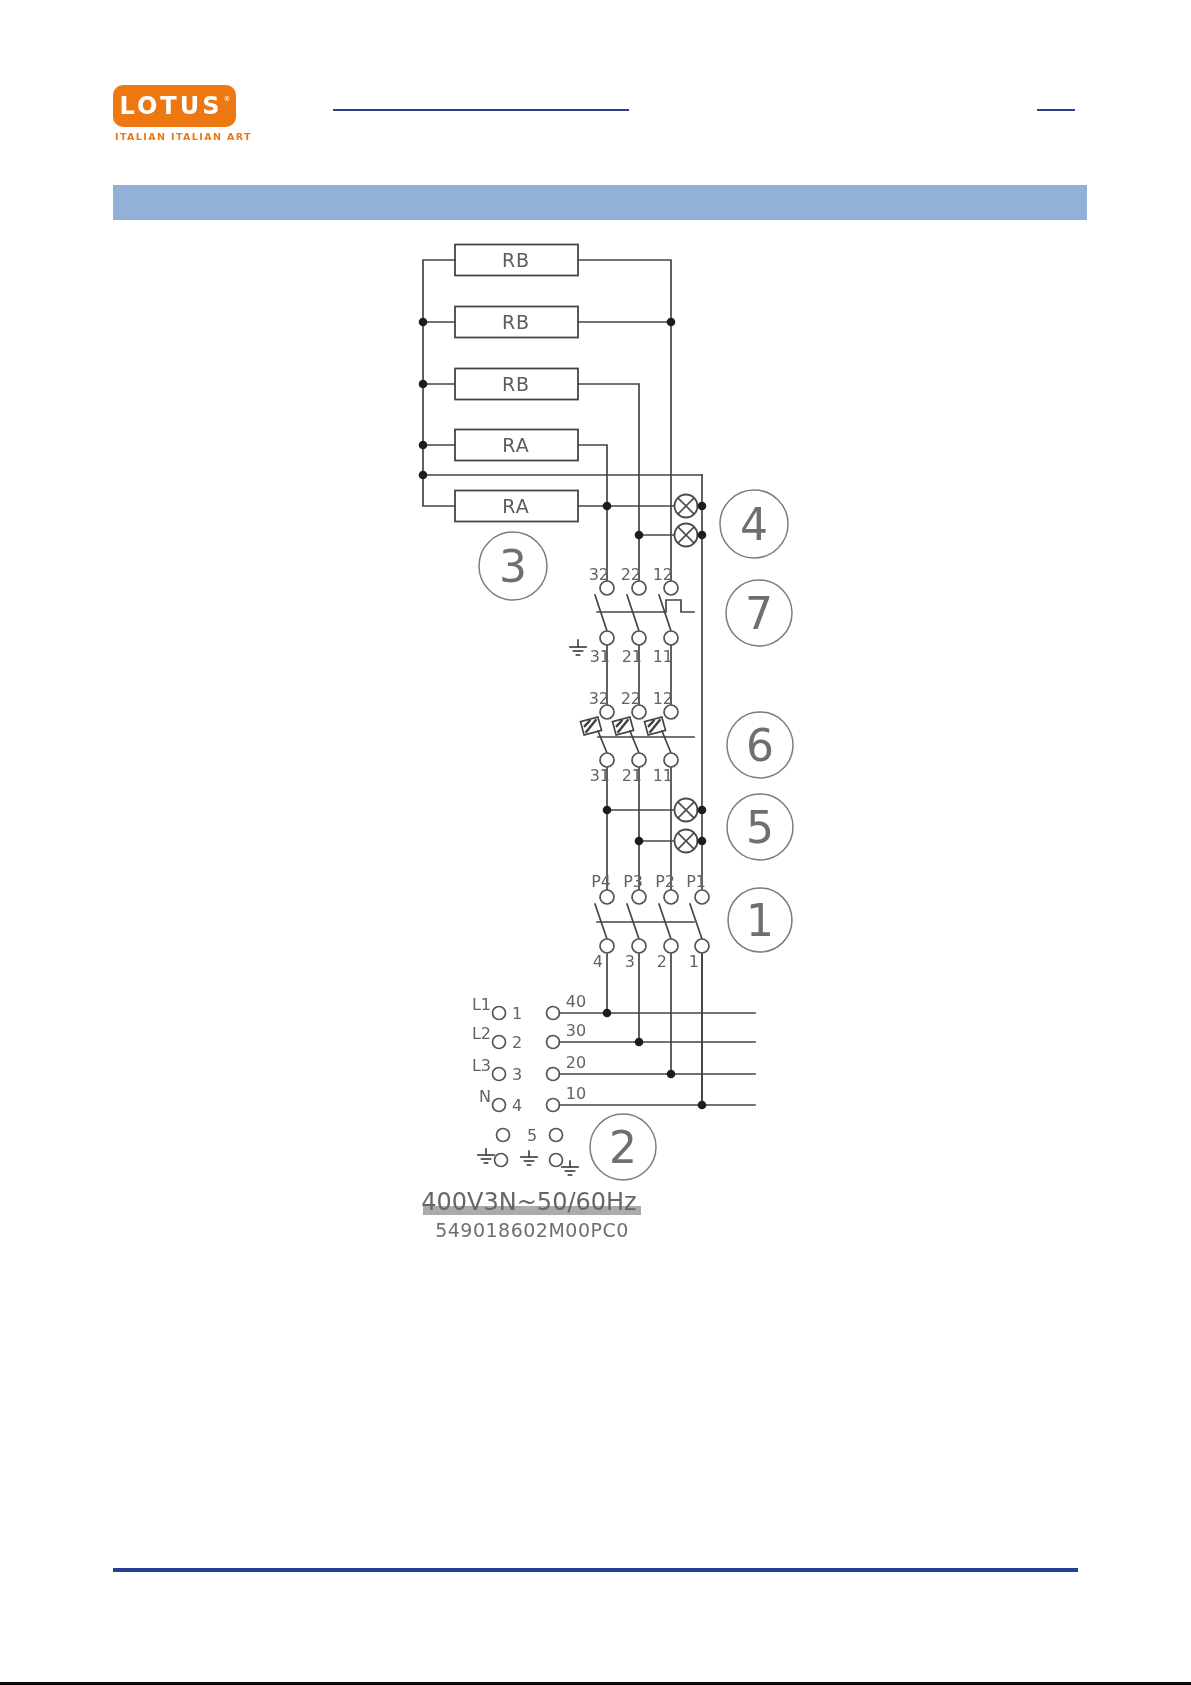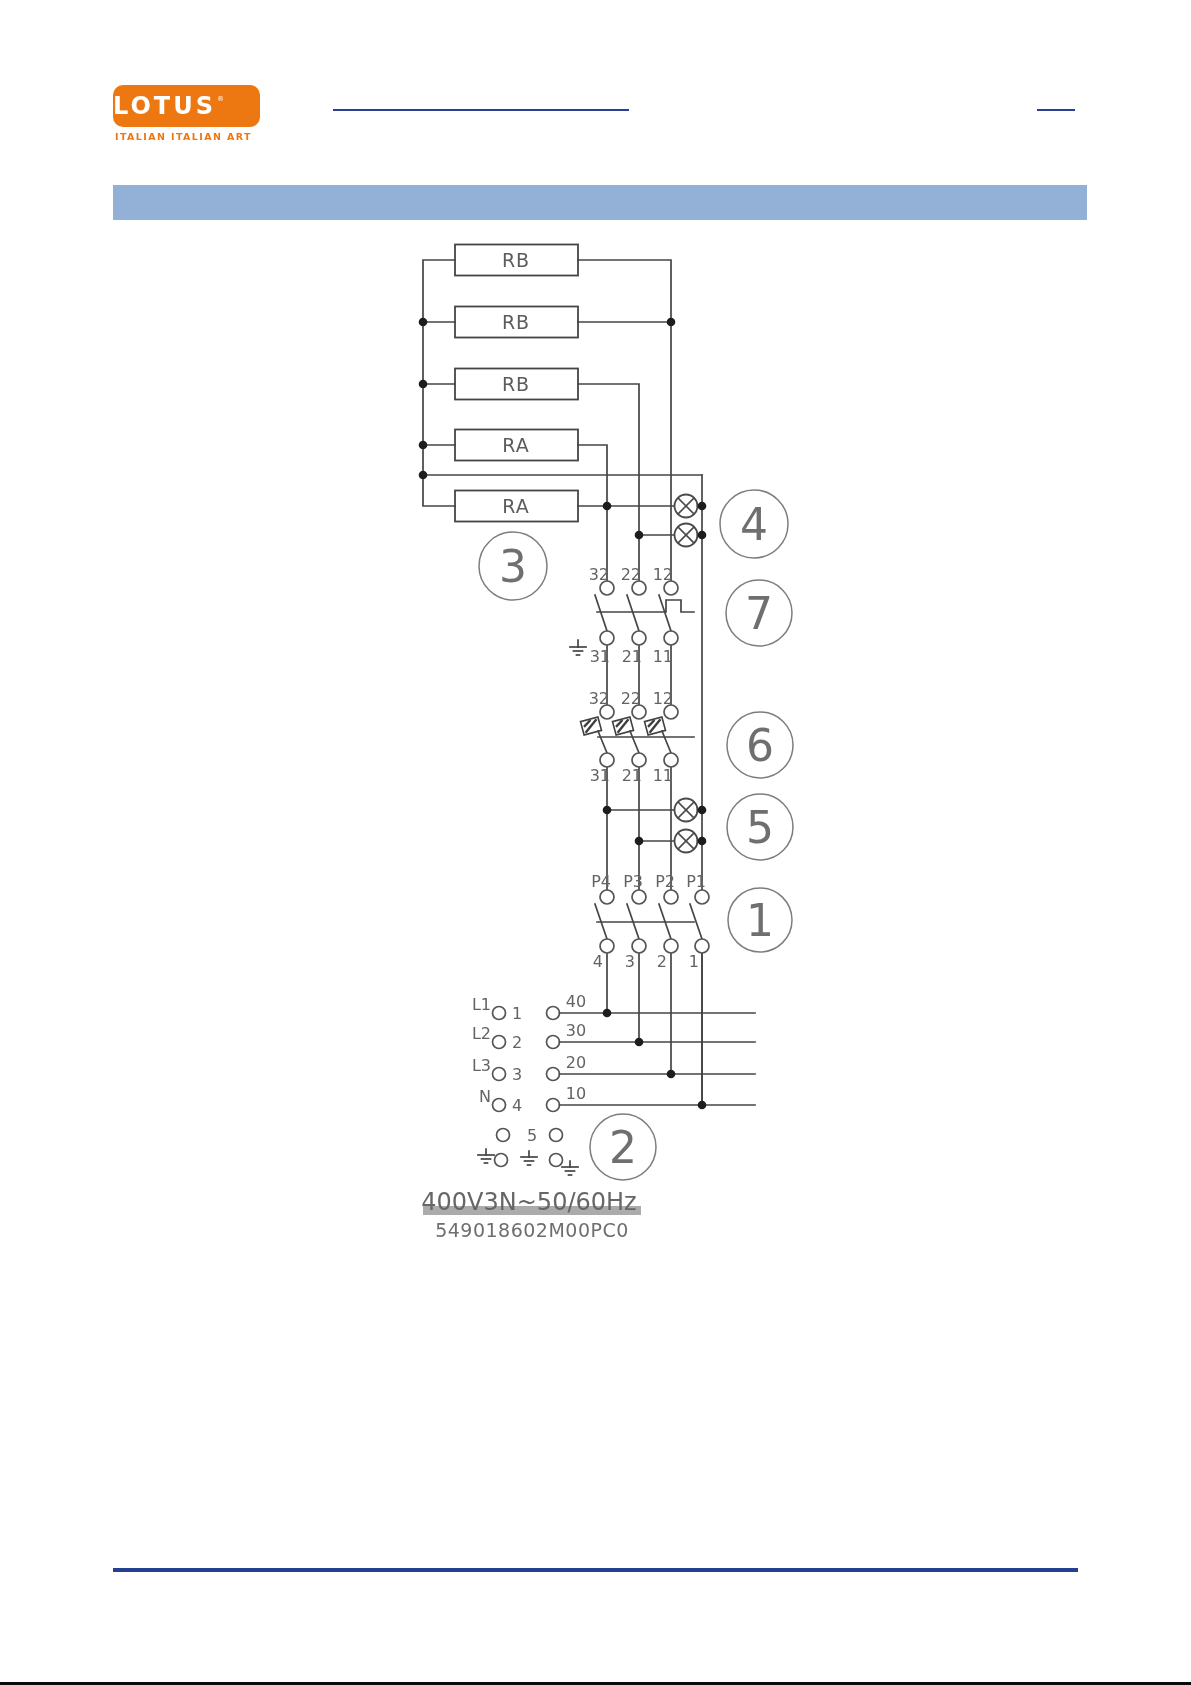--- a/index.html
+++ b/index.html
@@ -6,23 +6,23 @@
   .page{
     position:relative;
     width:1191px;height:1685px;
     background:#ffffff;
     font-family:"DejaVu Sans", sans-serif;
     overflow:hidden;
     margin:0 auto;
   }
   
   .logo-box{
-    position:absolute;left:113px;top:85px;width:147px;height:42px;
+    position:absolute;left:113px;top:85px;width:123px;height:42px;
     background:#ED7812;border-radius:10px;
-    display:flex;align-items:center;
+    display:flex;align-items:center;justify-content:center;
   }
   .logo-text{
     color:#ffffff;font-weight:bold;font-size:24px;letter-spacing:3px;
     line-height:1;transform:scaleY(1.05);
   }
   .logo-reg{color:#ffffff;font-size:7px;vertical-align:top;position:relative;top:-7px;left:1px;}
   .logo-tagline{
     position:absolute;left:115px;top:131px;width:153px;
     color:#ED7812;font-weight:bold;font-size:9.5px;letter-spacing:1.4px;
     white-space:nowrap;

